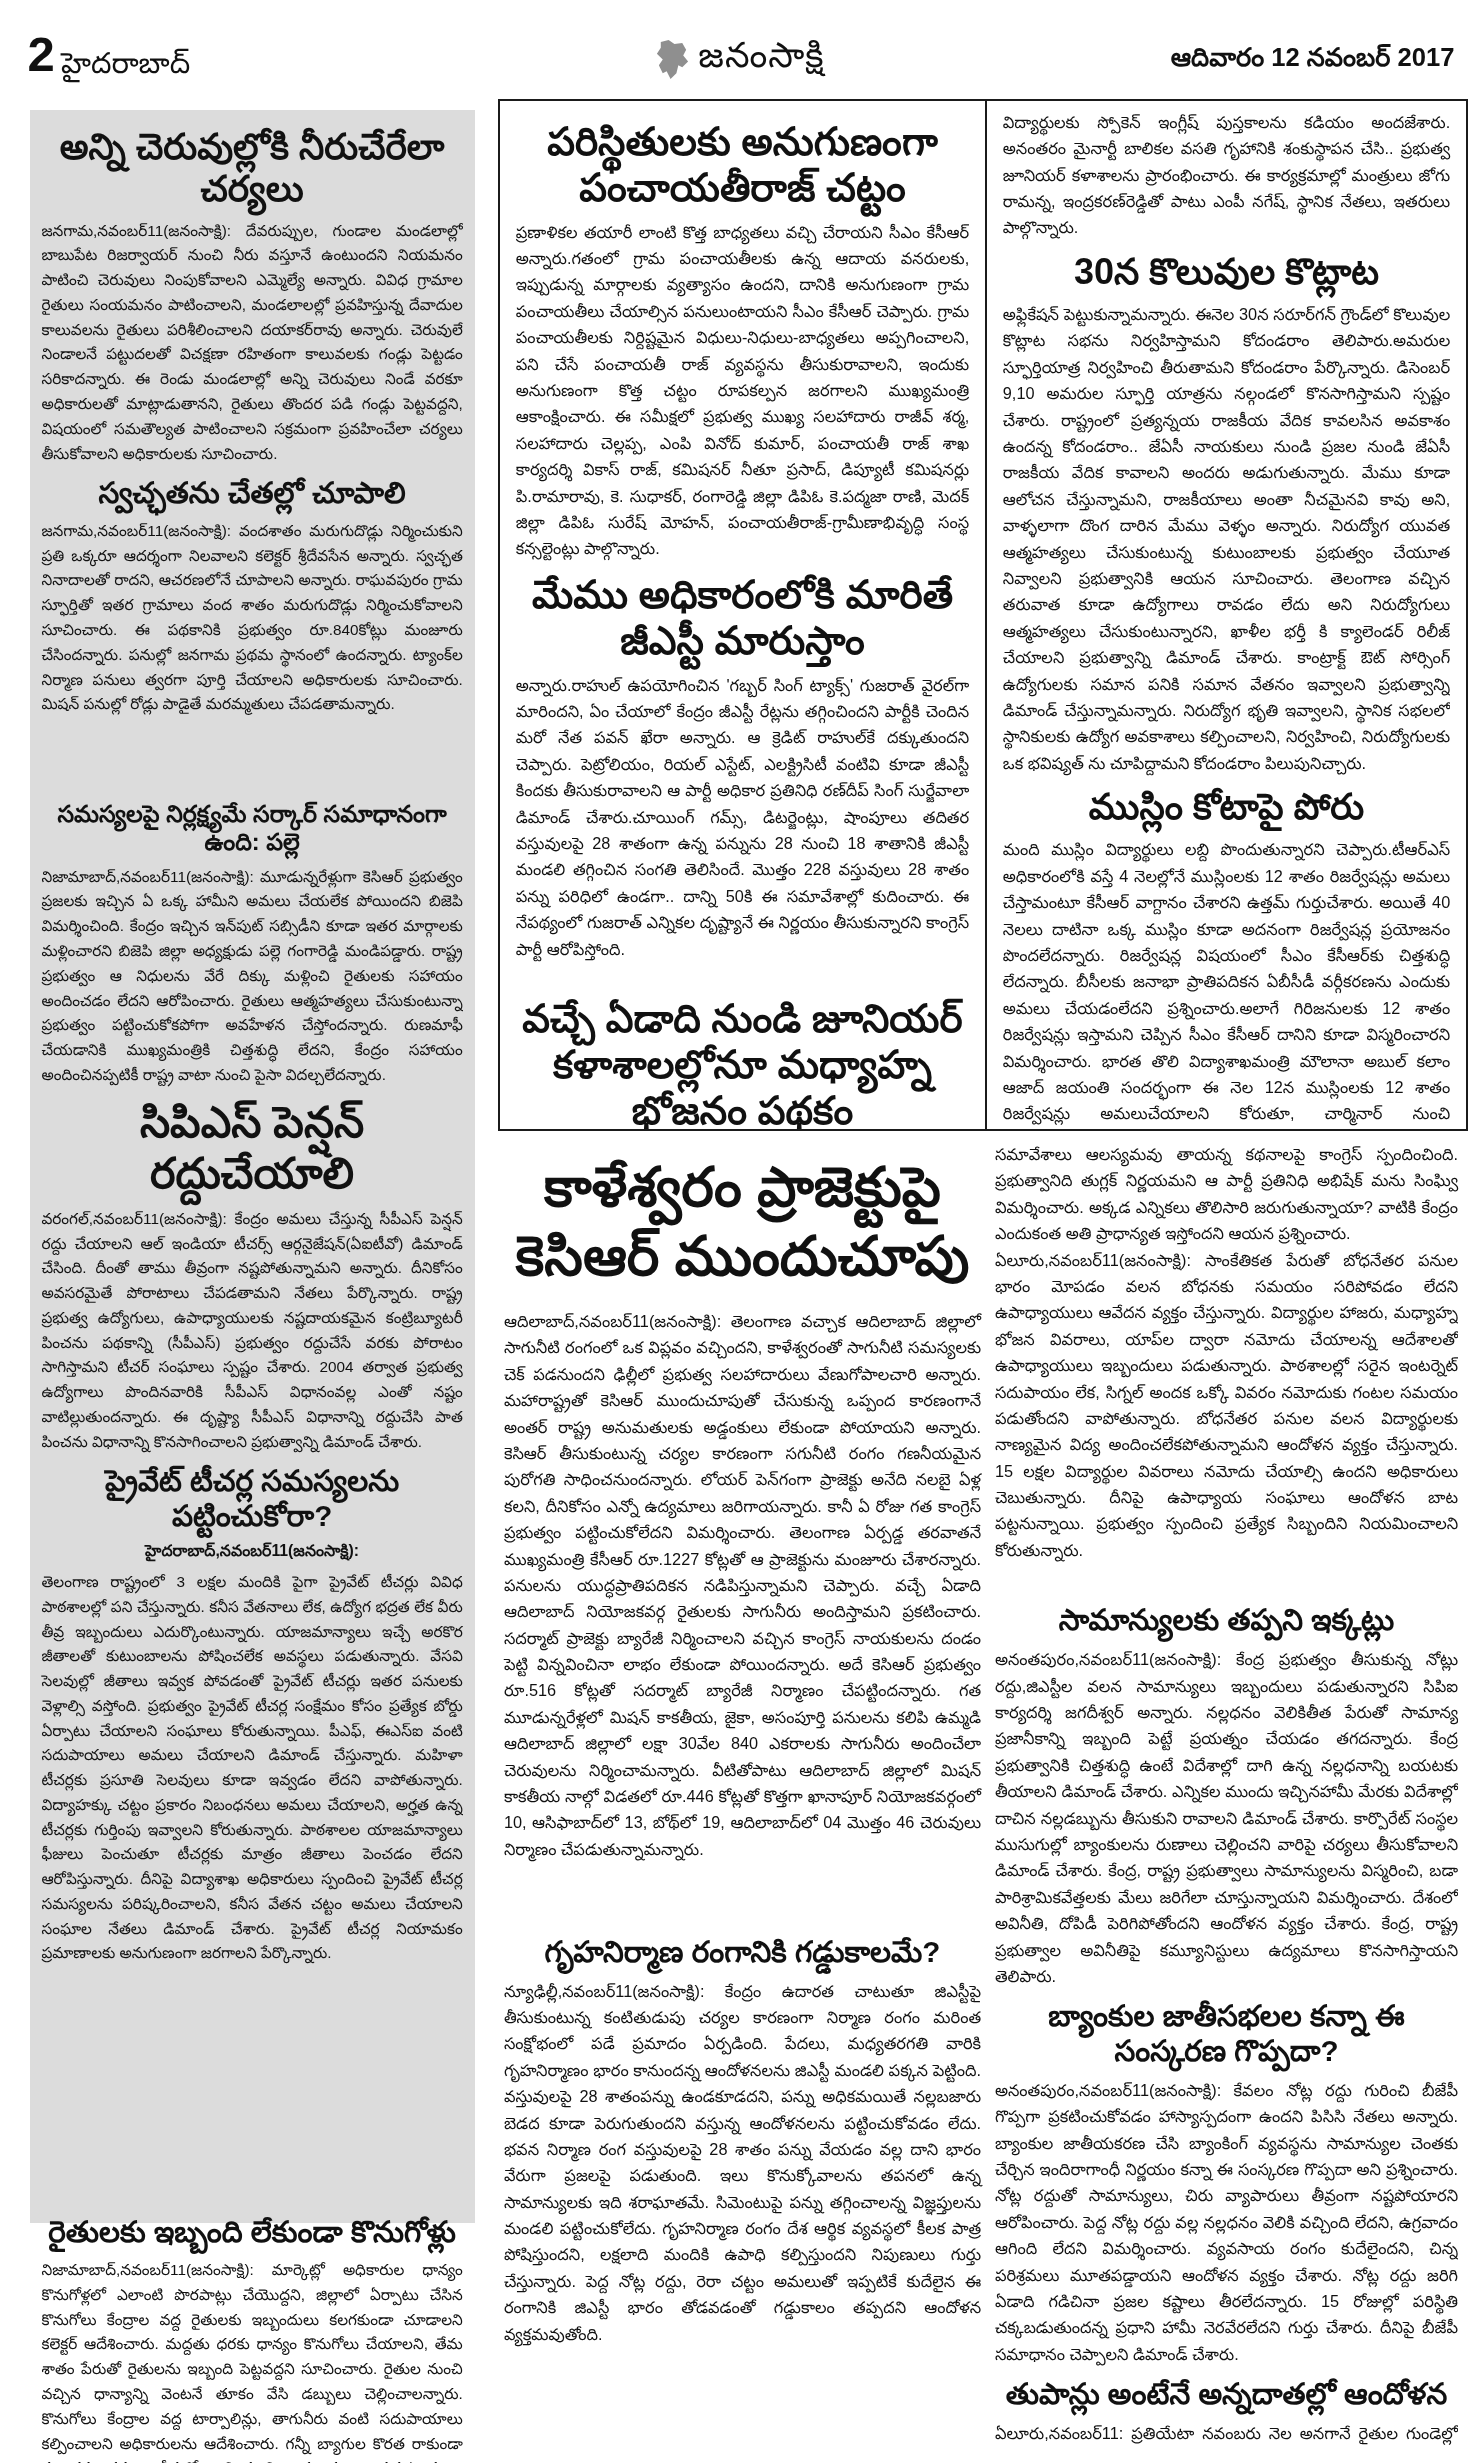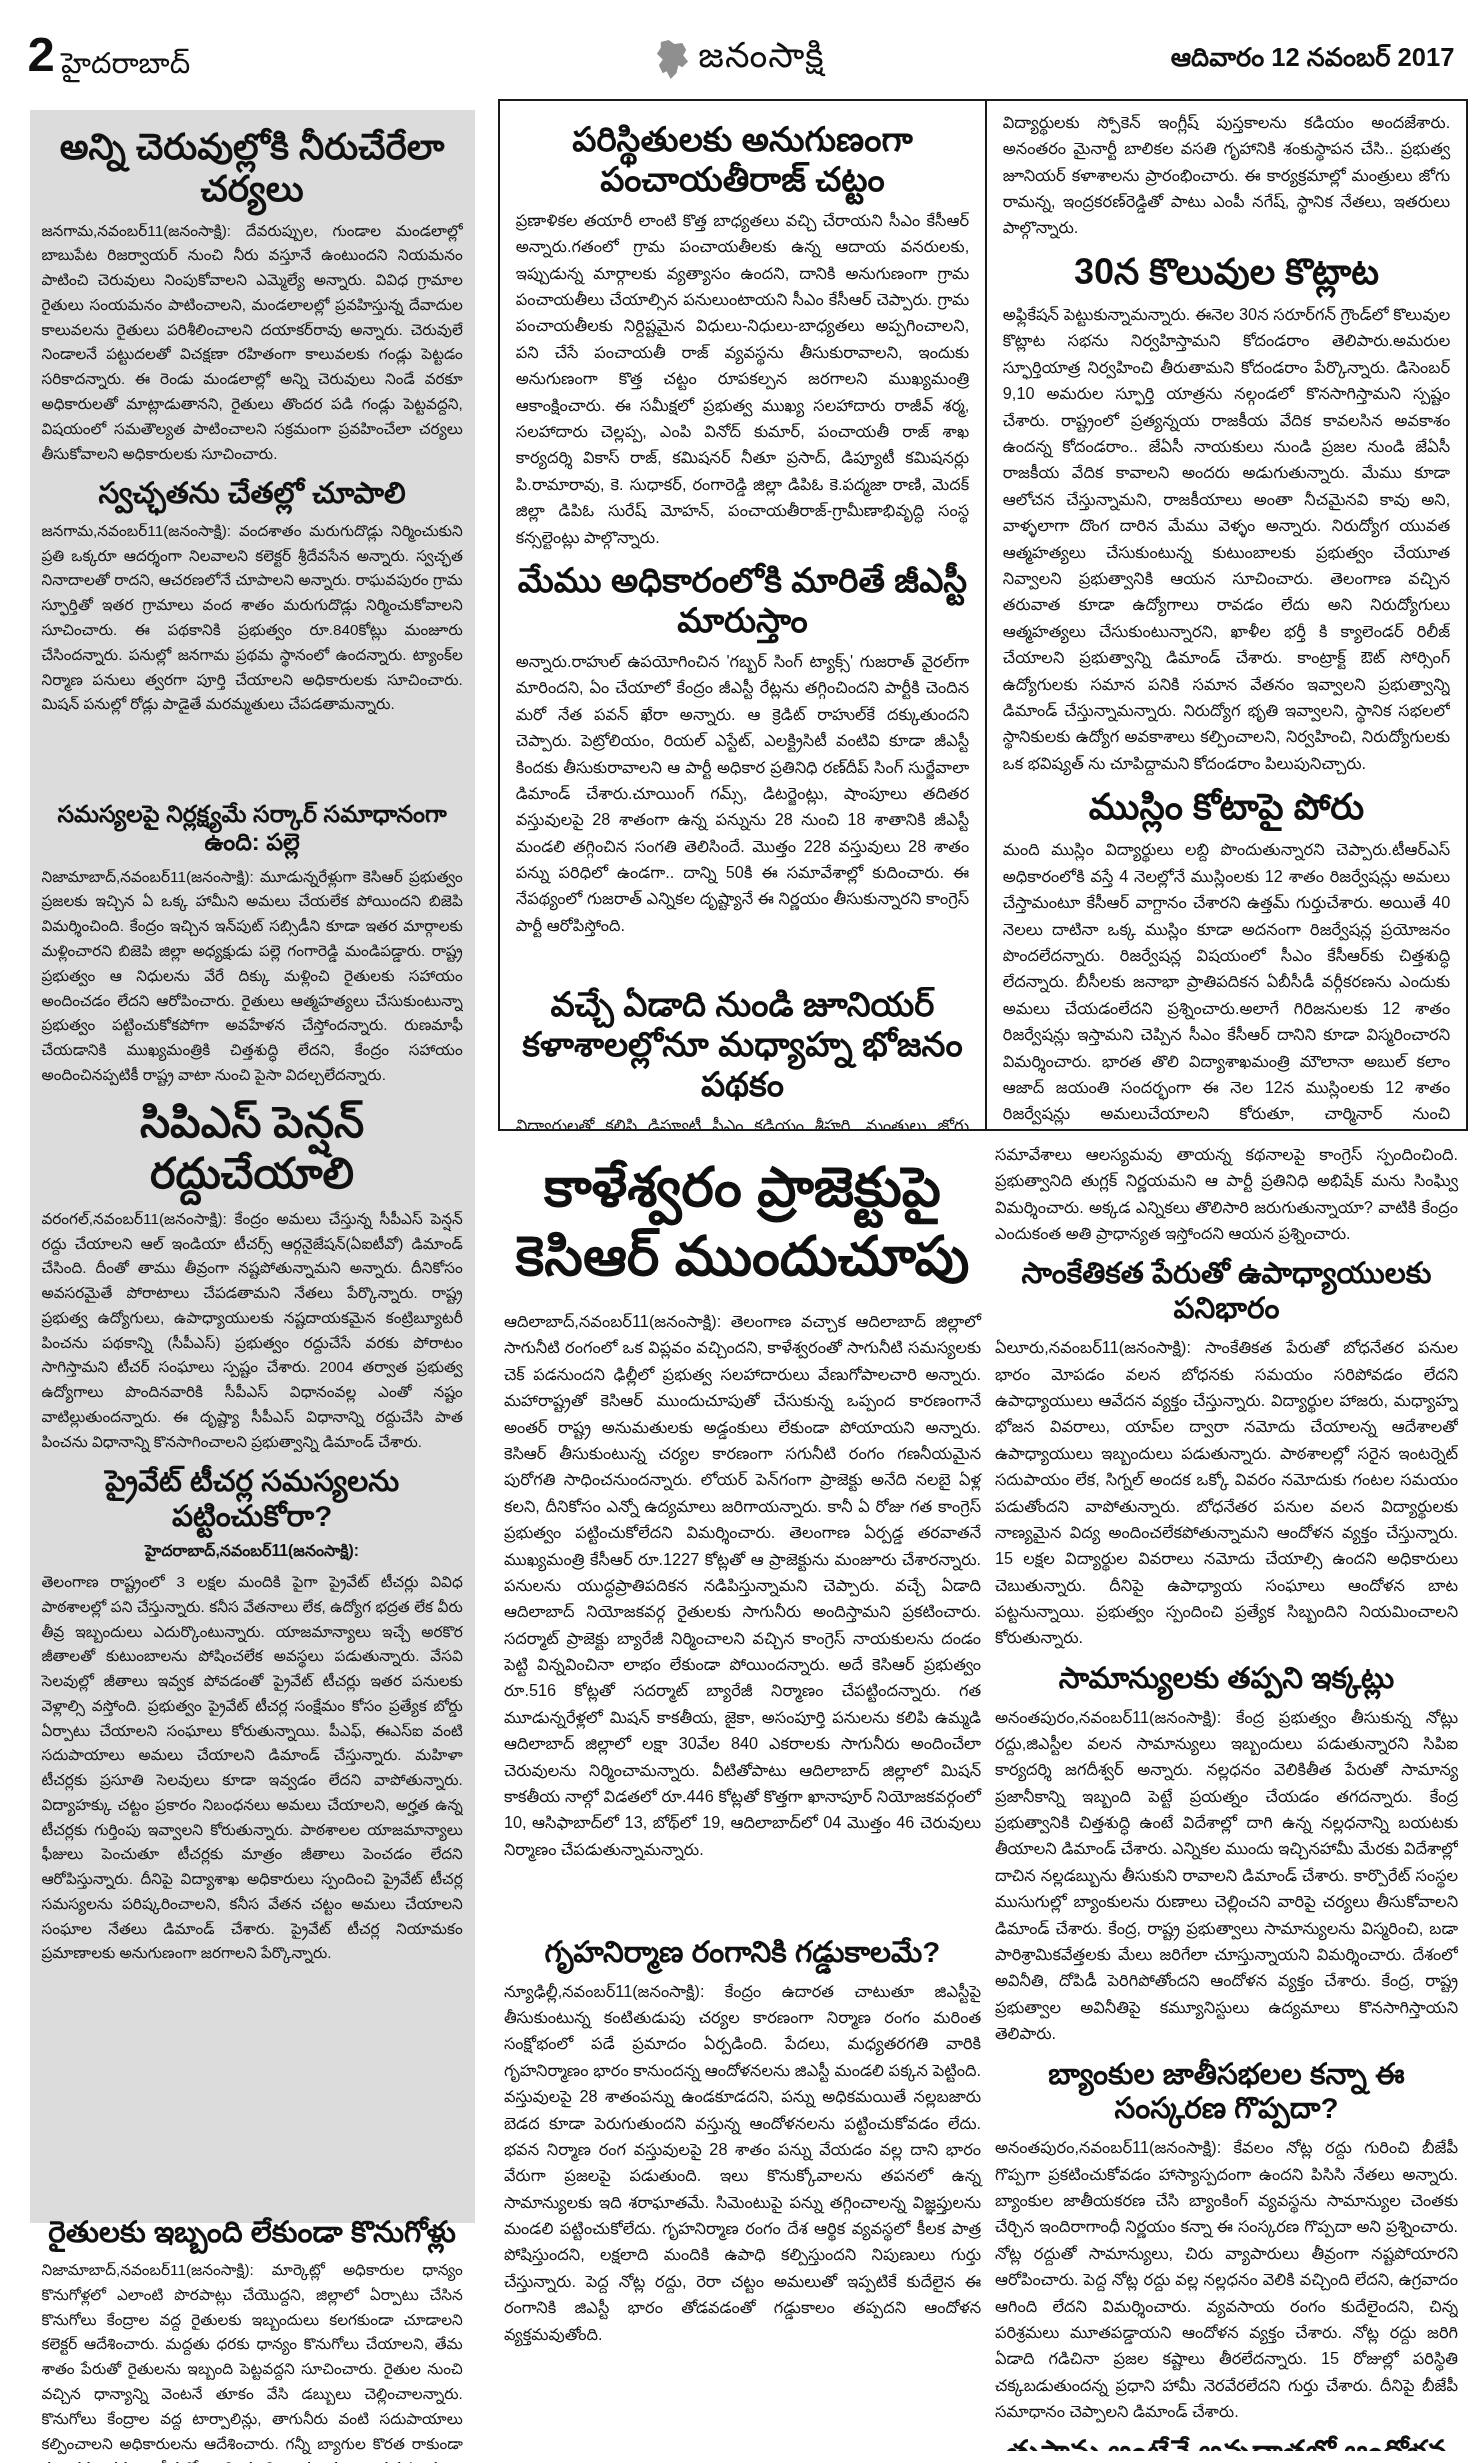--- a/index.html
+++ b/index.html
@@ -34,21 +34,21 @@
   .hl-md{font-size:23.6px;}
   .hl-cps{font-size:43px;}
 
   
   .mid-box{
     position:absolute;left:498px;top:99px;width:489px;height:1032px;
     border:2px solid #1b1b1b;box-sizing:border-box;background:#fff;
     padding:7.9px 15.8px;overflow:hidden;
   }
   .mid-box .body-text,.right-box .body-text{font-size:16.3px;}
-  .hl-mid{font-size:34px;}
+  .hl-mid{font-size:39px;}
 
   
   .mid-lower{
     position:absolute;left:498px;top:1141px;width:489px;height:1310px;
     box-sizing:border-box;padding:0 5.9px;overflow:hidden;
   }
   .kaleswaram-hl{font-weight:bold;text-align:center;line-height:1.25;font-size:55px;margin:11.8px 0 17.7px 0;}
 
   
   .right-box{
@@ -163,21 +163,20 @@
     <div class="body-text">మంది ముస్లిం విద్యార్థులు లబ్ది పొందుతున్నారని చెప్పారు.టీఆర్ఎస్ అధికారంలోకి వస్తే 4 నెలల్లోనే ముస్లింలకు 12 శాతం రిజర్వేషన్లు అమలు చేస్తామంటూ కేసీఆర్ వాగ్దానం చేశారని ఉత్తమ్ గుర్తుచేశారు. అయితే 40 నెలలు దాటినా ఒక్క ముస్లిం కూడా అదనంగా రిజర్వేషన్ల ప్రయోజనం పొందలేదన్నారు. రిజర్వేషన్ల విషయంలో సీఎం కేసీఆర్‌కు చిత్తశుద్ధి లేదన్నారు. బీసీలకు జనాభా ప్రాతిపదికన ఏబీసీడీ వర్గీకరణను ఎందుకు అమలు చేయడంలేదని ప్రశ్నించారు.అలాగే గిరిజనులకు 12 శాతం రిజర్వేషన్లు ఇస్తామని చెప్పిన సీఎం కేసీఆర్ దానిని కూడా విస్మరించారని విమర్శించారు. భారత తొలి విద్యాశాఖమంత్రి మౌలానా అబుల్ కలాం ఆజాద్ జయంతి సందర్భంగా ఈ నెల 12న ముస్లింలకు 12 శాతం రిజర్వేషన్లు అమలుచేయాలని కోరుతూ, చార్మినార్ నుంచి గాంధీభవన్‌దాకా 12 కిలోమీటర్ల పాదయాత్ర నిర్వహిస్తామని ఉత్తమ్‌కుమార్‌రెడ్డి ప్రకటించారు.</div>
   </div>
 
 </div>
 
 <div class="right-lower">
 
   <div class="body-text" style="min-height:81px;">సమావేశాలు ఆలస్యమవు తాయన్న కథనాలపై కాంగ్రెస్ స్పందించింది. ప్రభుత్వానిది తుగ్లక్ నిర్ణయమని ఆ పార్టీ ప్రతినిధి అభిషేక్ మను సింఘ్వి విమర్శించారు. అక్కడ ఎన్నికలు తొలిసారి జరుగుతున్నాయా? వాటికి కేంద్రం ఎందుకంత అతి ప్రాధాన్యత ఇస్తోందని ఆయన ప్రశ్నించారు.</div>
 
   <div class="article" style="min-height:347px;">
-    <div class="headline hl-lg">సాంకేతికత పేరుతో ఉపాధ్యాయులకు పనిభారం</div>
     <div class="body-text">ఏలూరు,నవంబర్11(జనంసాక్షి): సాంకేతికత పేరుతో బోధనేతర పనుల భారం మోపడం వలన బోధనకు సమయం సరిపోవడం లేదని ఉపాధ్యాయులు ఆవేదన వ్యక్తం చేస్తున్నారు. విద్యార్థుల హాజరు, మధ్యాహ్న భోజన వివరాలు, యాప్‌ల ద్వారా నమోదు చేయాలన్న ఆదేశాలతో ఉపాధ్యాయులు ఇబ్బందులు పడుతున్నారు. పాఠశాలల్లో సరైన ఇంటర్నెట్ సదుపాయం లేక, సిగ్నల్ అందక ఒక్కో వివరం నమోదుకు గంటల సమయం పడుతోందని వాపోతున్నారు. బోధనేతర పనుల వలన విద్యార్థులకు నాణ్యమైన విద్య అందించలేకపోతున్నామని ఆందోళన వ్యక్తం చేస్తున్నారు. 15 లక్షల విద్యార్థుల వివరాలు నమోదు చేయాల్సి ఉందని అధికారులు చెబుతున్నారు. దీనిపై ఉపాధ్యాయ సంఘాలు ఆందోళన బాట పట్టనున్నాయి. ప్రభుత్వం స్పందించి ప్రత్యేక సిబ్బందిని నియమించాలని కోరుతున్నారు.</div>
   </div>
 
   <div class="article" style="min-height:207px;">
     <div class="headline hl-lg">సామాన్యులకు తప్పని ఇక్కట్లు</div>
     <div class="body-text">అనంతపురం,నవంబర్11(జనంసాక్షి): కేంద్ర ప్రభుత్వం తీసుకున్న నోట్లు రద్దు,జిఎస్టీల వలన సామాన్యులు ఇబ్బందులు పడుతున్నారని సిపిఐ కార్యదర్శి జగదీశ్వర్ అన్నారు. నల్లధనం వెలికితీత పేరుతో సామాన్య ప్రజానీకాన్ని ఇబ్బంది పెట్టే ప్రయత్నం చేయడం తగదన్నారు. కేంద్ర ప్రభుత్వానికి చిత్తశుద్ధి ఉంటే విదేశాల్లో దాగి ఉన్న నల్లధనాన్ని బయటకు తీయాలని డిమాండ్ చేశారు. ఎన్నికల ముందు ఇచ్చినహామీ మేరకు విదేశాల్లో దాచిన నల్లడబ్బును తీసుకుని రావాలని డిమాండ్ చేశారు. కార్పొరేట్ సంస్థల ముసుగుల్లో బ్యాంకులను రుణాలు చెల్లించని వారిపై చర్యలు తీసుకోవాలని డిమాండ్ చేశారు. కేంద్ర, రాష్ట్ర ప్రభుత్వాలు సామాన్యులను విస్మరించి, బడా పారిశ్రామికవేత్తలకు మేలు జరిగేలా చూస్తున్నాయని విమర్శించారు. దేశంలో అవినీతి, దోపిడీ పెరిగిపోతోందని ఆందోళన వ్యక్తం చేశారు. కేంద్ర, రాష్ట్ర ప్రభుత్వాల అవినీతిపై కమ్యూనిస్టులు ఉద్యమాలు కొనసాగిస్తాయని తెలిపారు.</div>
   </div>
 
   <div class="article" style="min-height:296px;">
     <div class="headline hl-lg">బ్యాంకుల జాతీసభలల కన్నా ఈ సంస్కరణ గొప్పదా?</div>

